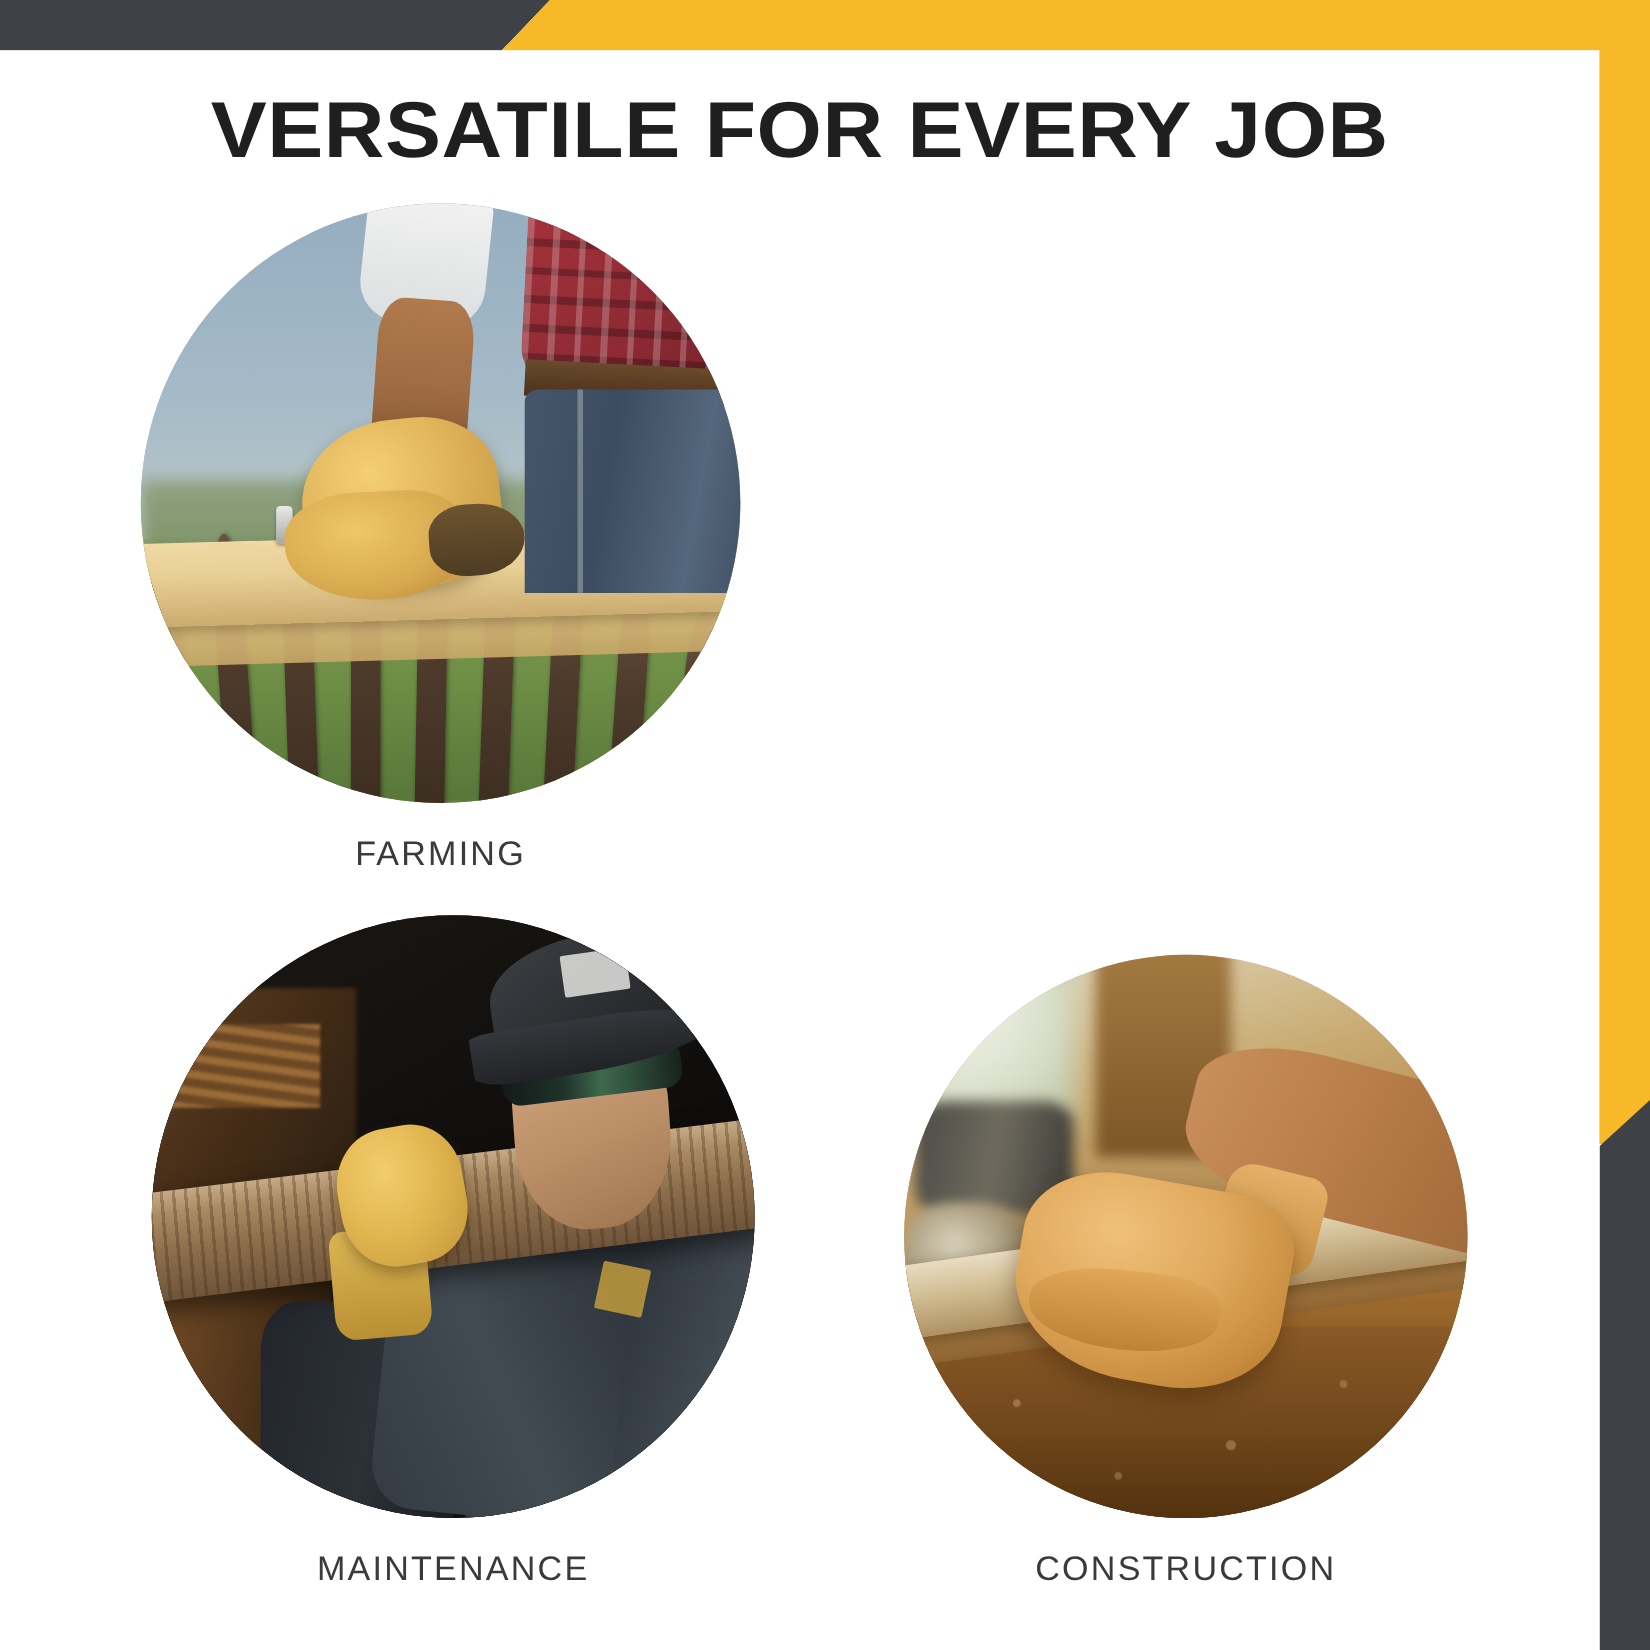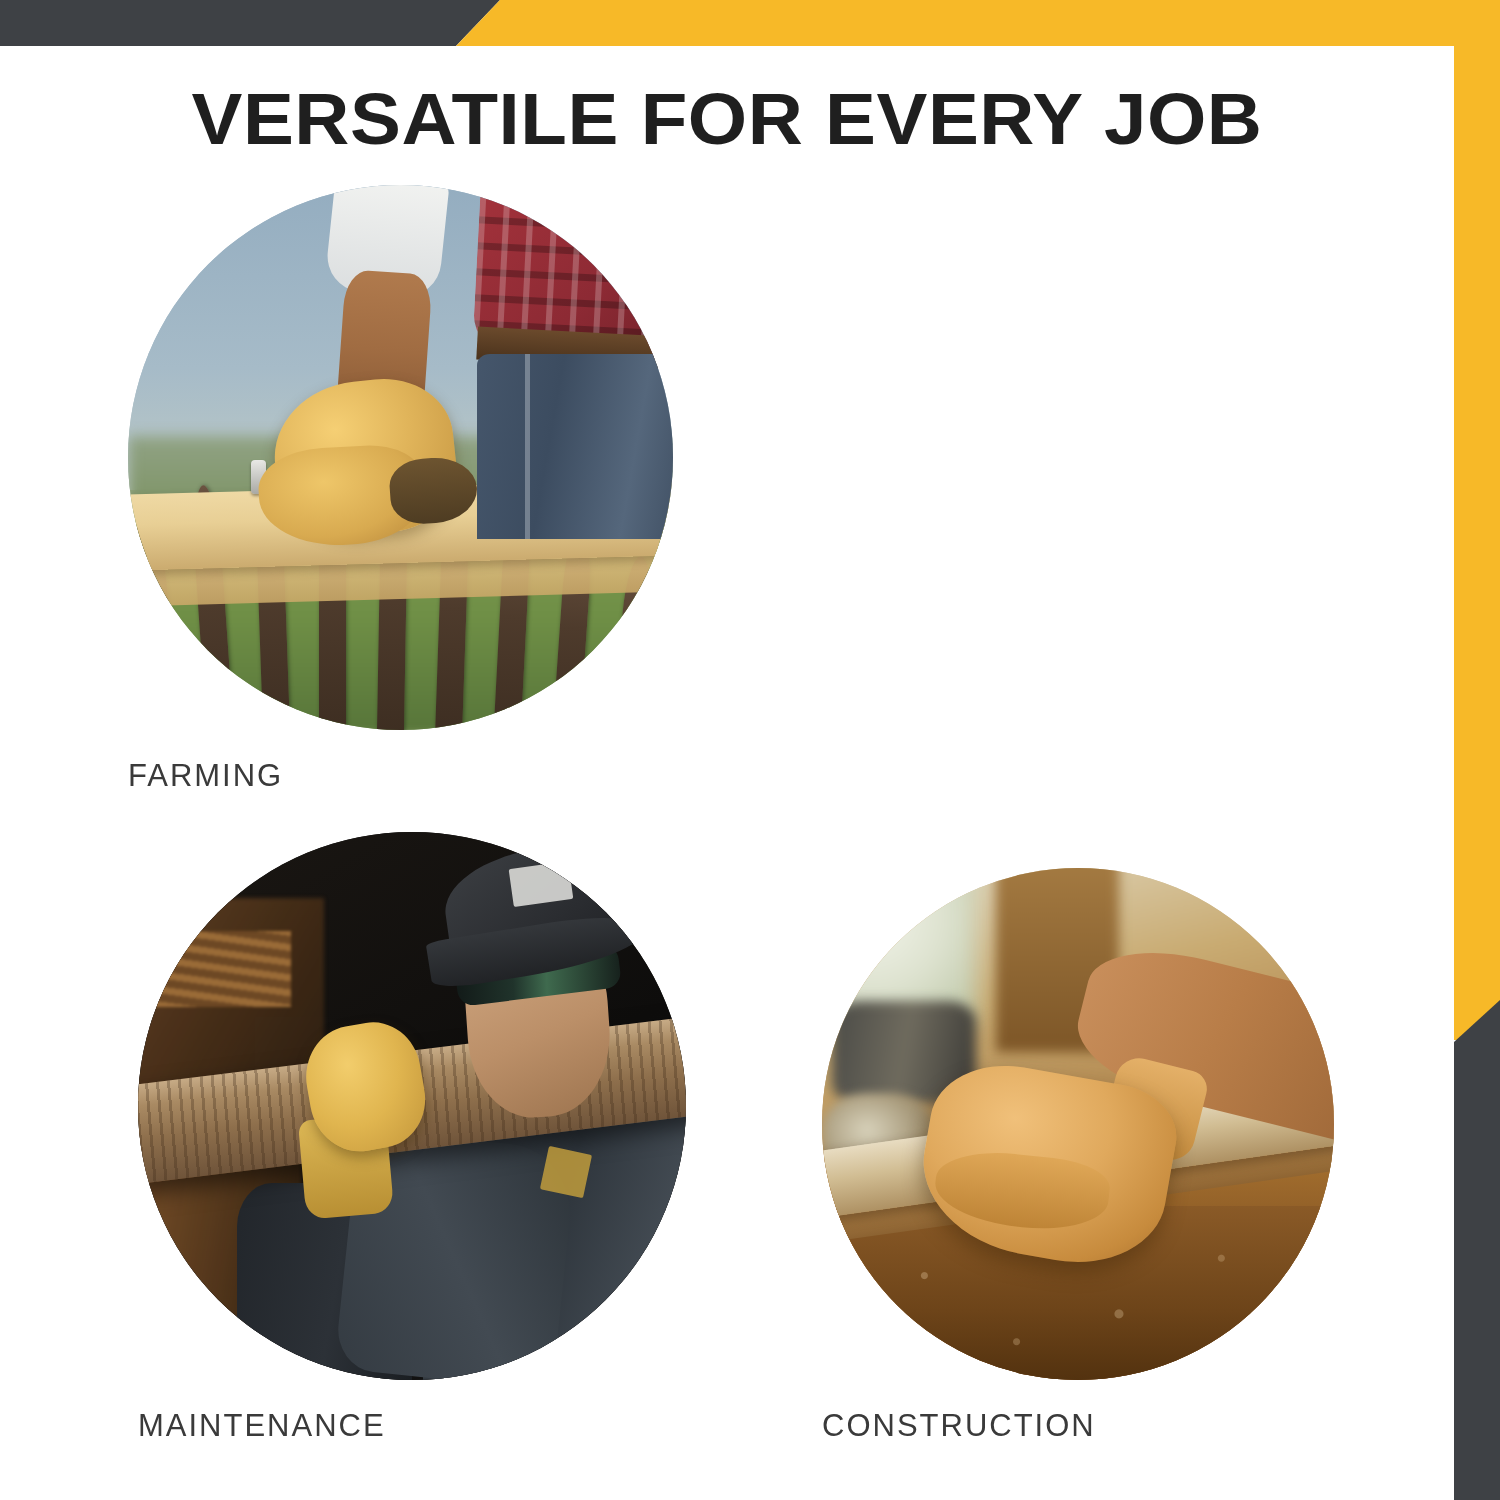--- a/index.html
+++ b/index.html
@@ -60,20 +60,21 @@
     overflow: hidden;
     background: #cfd6db;
   }
   .cell-0 .photo { width: 545px; height: 545px; }
   .cell-1 .photo { width: 545px; height: 545px; }
   .cell-2 .photo { width: 548px; height: 548px; }
   .cell-3 .photo { width: 512px; height: 512px; }
 
   .caption {
     margin-top: 28px;
+    text-align: center;
     font-size: 31px;
     font-weight: 500;
     letter-spacing: 2.0px;
     color: #3a3a3a;
     font-family: "Liberation Sans Narrow", "Liberation Sans", sans-serif;
     white-space: nowrap;
   }
   .cell-0 .caption { width: 545px; }
   .cell-1 .caption { width: 545px; }
   .cell-2 .caption { width: 548px; }

